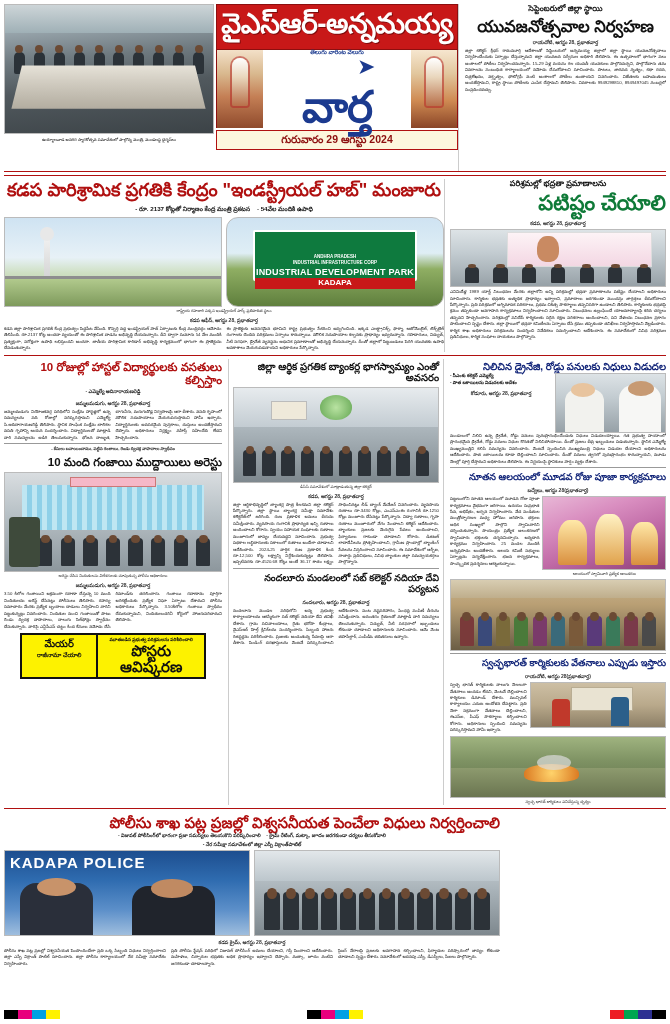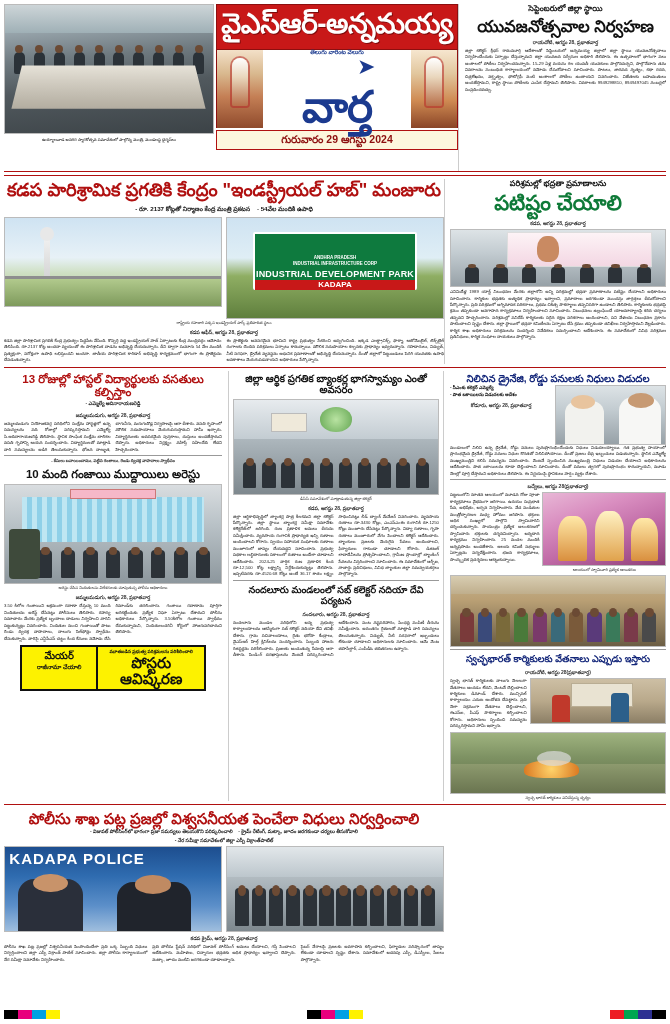--- a/index.html
+++ b/index.html
@@ -146,21 +146,21 @@
 
   .lead-hl {
     text-align:center; font-size: 18px; font-weight:bold; color:#b01010;
     line-height:1.1; padding: 2px 0;
   }
   .sub-hl {
     text-align:center; font-size: 6.2px; color:#111; font-weight:bold;
     padding: 2px 0 3px;
   }
   .sec-hl {
-    font-size: 11.5px; font-weight:bold; color:#b01010; text-align:center;
+    font-size: 11.5px; font-weight:bold; color:#b01010; text-align:right;
     line-height:1.15; padding: 2px 0 1px;
   }
   .sec-hl.blue { color:#14277a; }
   .sec-hl.green { color:#0f7a38; }
   .sec-sub {
     text-align:center; font-size:5px; color:#222; font-weight:bold; padding-bottom:2px;
   }
 
   
   .ph { position:relative; overflow:hidden; border:1px solid #bbb; }
@@ -303,21 +303,21 @@
 
       <div style="display:flex; gap:4px;">
         <div style="width:218px;">
           <div class="ph ph-sky" style="height:90px;">
             <div class="tower"></div>
             <div class="strip" style="bottom:0; height:34%; background:linear-gradient(180deg,#b7cf92,#7e9a5c);"></div>
             <div class="strip" style="bottom:30%; height:4%; background:#8e8e8e;"></div>
           </div>
         </div>
         <div style="width:218px;">
-          <div class="ph ph-green" style="height:102px;">
+          <div class="ph ph-green" style="height:90px;border-radius:12px;">
             <div class="sign">
               <span>ANDHRA PRADESH</span><br>
               <span>INDUSTRIAL INFRASTRUCTURE CORP</span>
               <span class="big">INDUSTRIAL DEVELOPMENT PARK</span>
               <span class="kadapa">KADAPA</span>
             </div>
           </div>
         </div>
       </div>
       <div class="photo-cap">రాష్ట్రీయ రహదారి పక్కన ఇండస్ట్రియల్ పార్క్ ప్రతిపాదిత స్థలం</div>
@@ -348,21 +348,21 @@
       <div class="body-text" style="margin-top:2px;">ఎనిమిదేళ్ల 1989 యాక్ట్ నిబంధనల మేరకు జిల్లాలోని అన్ని పరిశ్రమల్లో భద్రతా ప్రమాణాలను పటిష్టం చేయాలని అధికారులు సూచించారు. కార్మికుల భద్రతకు అత్యధిక ప్రాధాన్యం ఇవ్వాలని, ప్రమాదాలు జరగకుండా ముందస్తు జాగ్రత్తలు తీసుకోవాలని పేర్కొన్నారు. ప్రతి పరిశ్రమలో అగ్నిమాపక పరికరాలు, ప్రథమ చికిత్స సౌకర్యాలు తప్పనిసరిగా ఉండాలని తెలిపారు. కార్మికులకు భద్రతపై క్రమం తప్పకుండా అవగాహన కార్యక్రమాలు నిర్వహించాలని సూచించారు. నిబంధనలు ఉల్లంఘించే యాజమాన్యాలపై కఠిన చర్యలు తప్పవని హెచ్చరించారు. పరిశ్రమల్లో పనిచేసే కార్మికులకు సరైన రక్షణ పరికరాలు అందించాలని, పని వేళలను నిబంధనల ప్రకారం పాటించాలని స్పష్టం చేశారు. జిల్లా స్థాయిలో భద్రతా కమిటీలను ఏర్పాటు చేసి క్రమం తప్పకుండా తనిఖీలు నిర్వహిస్తామని వెల్లడించారు. కార్మిక శాఖ అధికారులు పరిశ్రమలను సందర్శించి నివేదికలు సమర్పించాలని ఆదేశించారు. ఈ సమావేశంలో వివిధ పరిశ్రమల ప్రతినిధులు, కార్మిక సంఘాల నాయకులు పాల్గొన్నారు.</div>
     </div>
   </div>
 
   <div class="rule-red"></div>
 
   <div style="display:flex; gap:6px;">
 
     <div style="width:218px;">
 
-      <div class="sec-hl">13 రోజుల్లో హాస్టల్ విద్యార్థులకు వసతులు కల్పిస్తాం</div>
+      <div class="sec-hl">10 రోజుల్లో హాస్టల్ విద్యార్థులకు వసతులు కల్పిస్తాం</div>
       <div class="sec-sub">- ఎమ్మెల్యే ఆదినారాయణరెడ్డి</div>
       <div class="byline">జమ్మలమడుగు, ఆగస్టు 28, ప్రభాతవార్త</div>
       <div class="body-text two-col-text">జమ్మలమడుగు నియోజకవర్గ పరిధిలోని సంక్షేమ హాస్టళ్లలో ఉన్న సమస్యలను పది రోజుల్లో పరిష్కరిస్తామని ఎమ్మెల్యే సి.ఆదినారాయణరెడ్డి తెలిపారు. స్థానిక సాంఘిక సంక్షేమ బాలికల వసతి గృహాన్ని ఆయన సందర్శించారు. విద్యార్థినులతో మాట్లాడి వారి సమస్యలను అడిగి తెలుసుకున్నారు. భోజన నాణ్యత, తాగునీరు, మరుగుదొడ్ల నిర్వహణపై ఆరా తీశారు. వసతి గృహంలో మౌలిక సదుపాయాలు మెరుగుపరుస్తామని హామీ ఇచ్చారు. విద్యార్థినులకు అవసరమైన పుస్తకాలు, దుస్తులు అందజేస్తామని చెప్పారు. అధికారులు నిర్లక్ష్యం వహిస్తే సహించేది లేదని హెచ్చరించారు.</div>
 
       <div class="rule-thin"></div>
 
       <div class="sec-sub" style="font-size:4.2px;">- కేసులు బనాయించాము, పట్టిన గంజాయి, రెండు ద్విచక్ర వాహనాలు స్వాధీనం</div>
       <div class="sec-hl" style="color:#111;">10 మంది గంజాయి ముద్దాయిలు అరెస్టు</div>
       <div class="ph ph-room" style="height:100px;margin-top:2px;">
         <div style="position:absolute;left:8%;right:8%;top:12%;height:46%;background:repeating-linear-gradient(90deg,#bfe6f2 0 5px,#8fd0e8 5px 10px);"></div>
@@ -442,20 +442,21 @@
             <div style="position:absolute;left:14%;top:16%;width:22%;height:24%;background:#e8c49e;border-radius:50%;"></div>
             <div style="position:absolute;right:4%;bottom:0;width:38%;height:82%;background:#f7f7f5;border-radius:14px 14px 0 0;"></div>
             <div style="position:absolute;right:10%;top:12%;width:24%;height:26%;background:#c79a73;border-radius:50%;"></div>
           </div>
         </div>
       </div>
       <div class="body-text">మండలంలో నిలిచి ఉన్న డ్రైనేజీ, రోడ్డు పనులు పునఃప్రారంభించేందుకు నిధులు విడుదలయ్యాయి. గత ప్రభుత్వ హయాంలో ప్రారంభమైన డ్రైనేజీ, రోడ్డు పనులు నిధుల కొరతతో నిలిచిపోయాయి. దీంతో ప్రజలు తీవ్ర ఇబ్బందులు పడుతున్నారు. స్థానిక ఎమ్మెల్యే ముఖ్యమంత్రిని కలిసి సమస్యను వివరించారు. వెంటనే స్పందించిన ముఖ్యమంత్రి నిధులు విడుదల చేయాలని అధికారులను ఆదేశించారు. పాత బకాయిలను కూడా చెల్లించాలని సూచించారు. దీంతో పనులు త్వరలో పునఃప్రారంభం కానున్నాయని, మూడు నెలల్లో పూర్తి చేస్తామని అధికారులు తెలిపారు. ఈ నిర్ణయంపై స్థానికులు హర్షం వ్యక్తం చేశారు.</div>
 
       <div class="rule-thin"></div>
 
+      <div class="sec-hl blue" style="font-size:9.5px;">నూతన ఆలయంలో మూడవ రోజు పూజా కార్యక్రమాలు</div>
       <div class="byline">బద్వేలు, ఆగస్టు 28(ప్రభాతవార్త)</div>
       <div style="display:flex; gap:3px; align-items:flex-start;">
         <div class="body-text" style="width:42%;">పట్టణంలోని నూతన ఆలయంలో మూడవ రోజు పూజా కార్యక్రమాలు వైభవంగా జరిగాయి. ఉదయం సుప్రభాత సేవ, అభిషేకం, అర్చన నిర్వహించారు. వేద పండితుల మంత్రోచ్ఛారణల మధ్య హోమం జరిపారు. భక్తులు అధిక సంఖ్యలో పాల్గొని స్వామివారిని దర్శించుకున్నారు. సాయంత్రం ప్రత్యేక అలంకరణలో స్వామివారు భక్తులకు దర్శనమిచ్చారు. అన్నదాన కార్యక్రమం నిర్వహించారు. 25 వందల మందికి అన్నప్రసాదం అందజేశారు. ఆలయ కమిటీ సభ్యులు ఏర్పాట్లను పర్యవేక్షించారు. భజన కార్యక్రమాలు, సాంస్కృతిక ప్రదర్శనలు ఆకట్టుకున్నాయి.</div>
         <div style="width:58%;">
           <div class="ph ph-temple" style="height:74px;">
             <div style="position:absolute;left:12%;bottom:6%;width:24%;height:62%;background:linear-gradient(180deg,#ffe9a8,#d98f3e);border-radius:40% 40% 6% 6%;"></div>
             <div style="position:absolute;left:42%;bottom:6%;width:24%;height:70%;background:linear-gradient(180deg,#fff2c4,#e0a24c);border-radius:40% 40% 6% 6%;"></div>
             <div style="position:absolute;left:72%;bottom:6%;width:22%;height:60%;background:linear-gradient(180deg,#ffe9a8,#d98f3e);border-radius:40% 40% 6% 6%;"></div>
           </div>
           <div class="photo-cap">ఆలయంలో స్వామివారి ప్రత్యేక అలంకరణ</div>
@@ -499,21 +500,21 @@
         <div style="position:absolute;left:34%;bottom:24%;width:26%;height:30%;background:radial-gradient(circle,#ffd36b,#d9761f);border-radius:50% 50% 35% 35%;"></div>
         <div style="position:absolute;left:40%;bottom:44%;width:16%;height:26%;background:rgba(220,220,220,.7);border-radius:50%;"></div>
       </div>
       <div class="photo-cap">స్వచ్ఛ భారత్ కార్మికులు పనిచేస్తున్న దృశ్యం</div>
     </div>
   </div>
 
   <div class="rule-red"></div>
 
   <div style="display:flex; gap:6px;">
-    <div style="width:440px;">
+    <div style="width:496px;">
       <div class="sec-hl" style="font-size:15px;">పోలీసు శాఖ పట్ల ప్రజల్లో విశ్వసనీయత పెంచేలా విధులు నిర్వర్తించాలి</div>
       <div class="sec-sub">
         <span>- విజువల్ పోలీసింగ్‌లో భాగంగా ప్రజా సమస్యలు తెలుసుకొని పరిష్కరించాలి</span>
         &nbsp;&nbsp;
         <span>- క్రైమ్ రేటింగ్, మట్కా, జూదం జరగకుండా చర్యలు తీసుకోవాలి</span>
       </div>
       <div class="sec-sub">- నేర సమీక్షా సమావేశంలో జిల్లా ఎస్పీ విక్రాంత్‌పాటిల్</div>
 
       <div style="display:flex; gap:4px; align-items:flex-start;">
         <div style="width:50%;">

